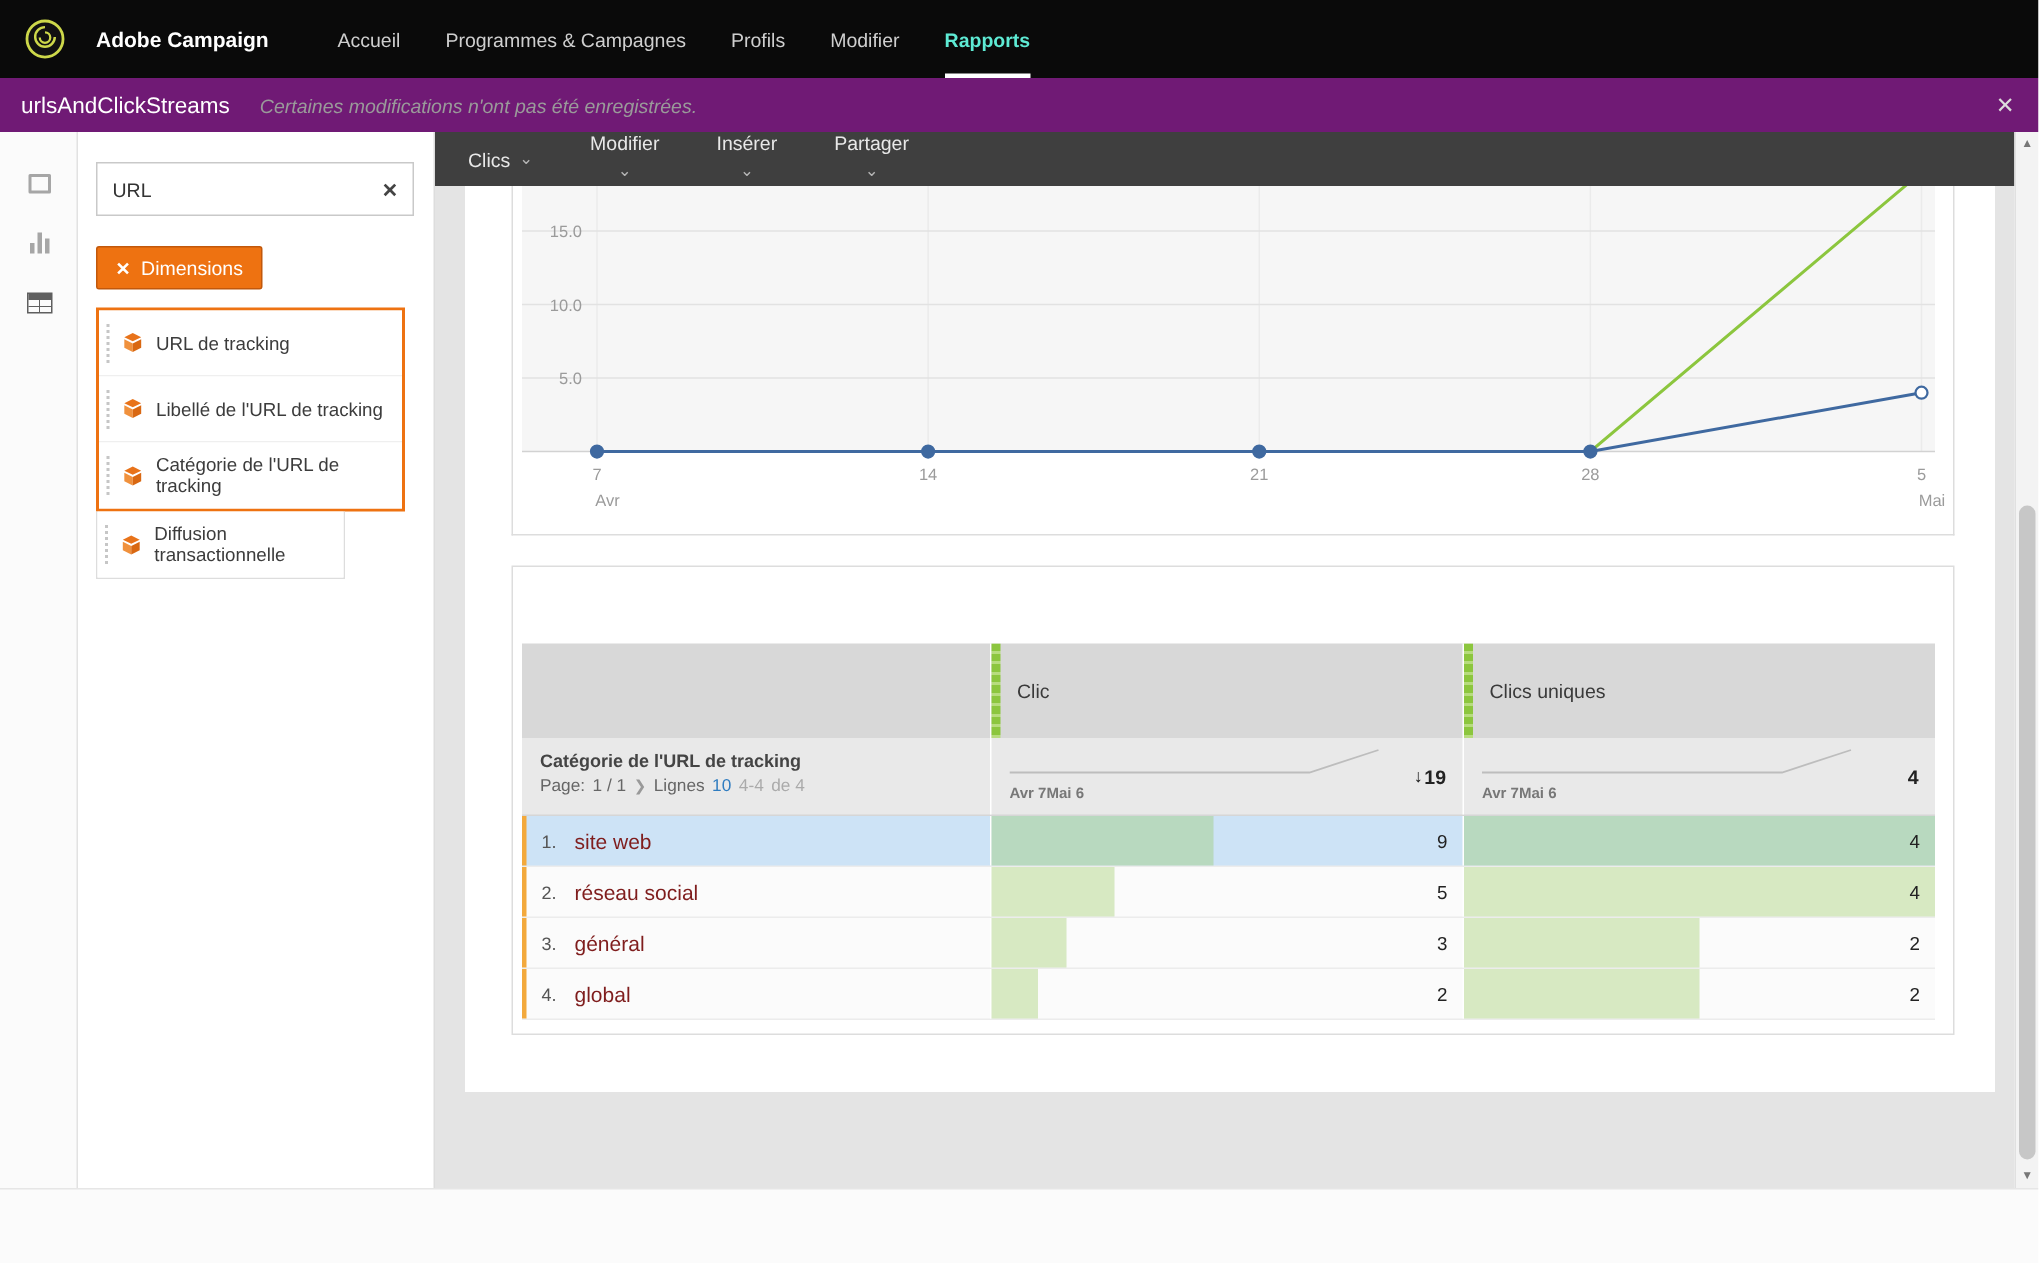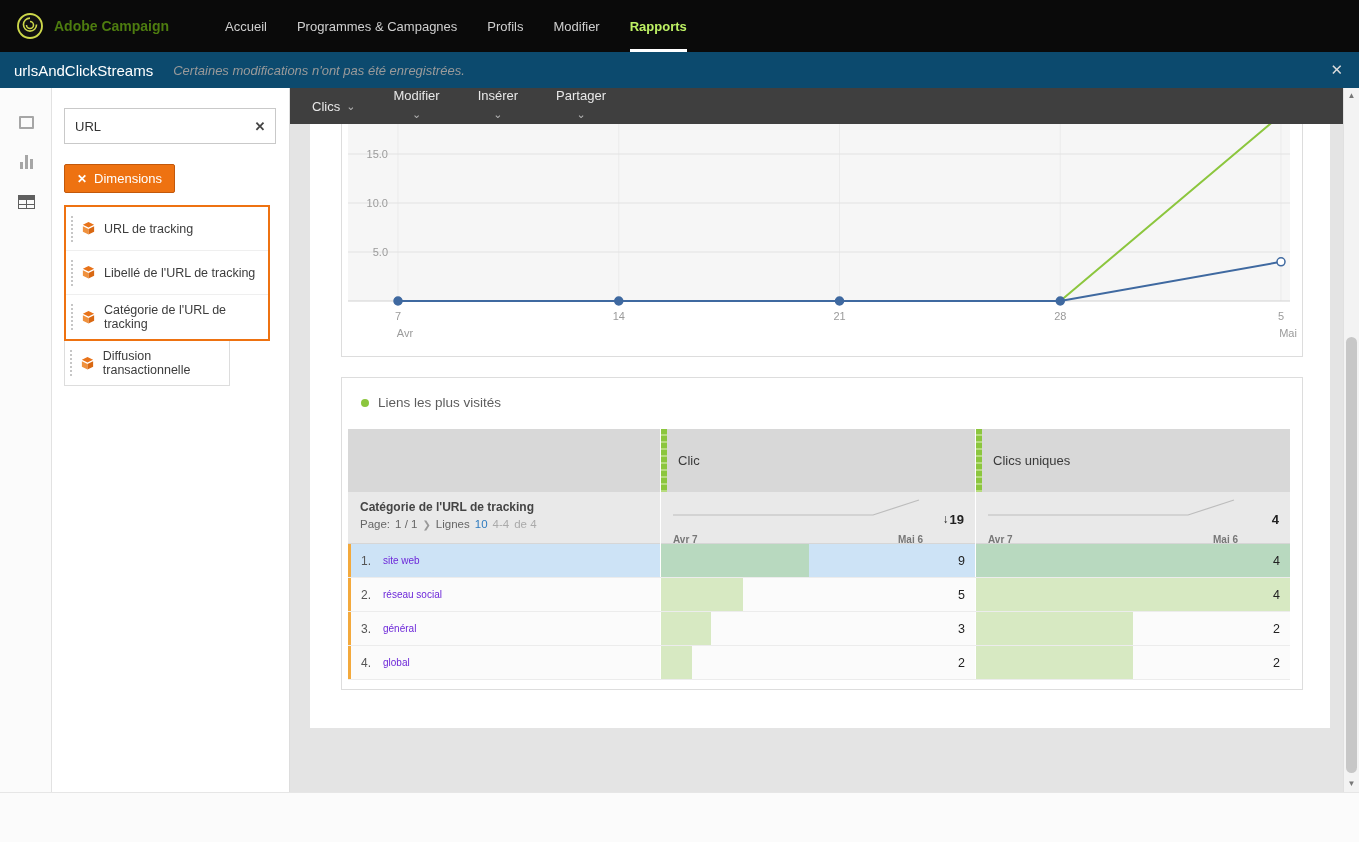--- a/index.html
+++ b/index.html
@@ -2,27 +2,27 @@
 <html><head>
 <meta charset="utf-8">
 <style>
   * { margin:0; padding:0; box-sizing:border-box; }
   html,body { width:1359px; height:842px; overflow:hidden; }
   body { font-family:"Liberation Sans", sans-serif; background:#fff; position:relative; font-size:13px; color:#333; }
 
   
   .topbar { position:absolute; top:0; left:0; width:1359px; height:52px; background:#0a0a0a; display:flex; align-items:center; color:#fff; z-index:10; }
   .logo { width:28px; height:28px; margin-left:16px; flex:0 0 auto; }
-  .brand { font-weight:bold; font-size:14px; margin-left:10px; color:#4d7c0f; }
+  .brand { font-weight:bold; font-size:14px; margin-left:20px; color:#ffffff; }
   .nav { position:absolute; left:225px; top:0; height:52px; display:flex; gap:30px; }
   .nav-item { height:52px; display:flex; align-items:center; color:#cfcfcf; font-size:13px; cursor:pointer; border-bottom:3px solid transparent; padding-top:3px; }
-  .nav-item.active { color:#bef264; font-weight:bold; border-bottom:3px solid #fff; }
-
-  
-  .noticebar { position:absolute; top:52px; left:0; width:1359px; height:36px; background:#0c4a6e; display:flex; align-items:center; color:#fff; z-index:9; }
+  .nav-item.active { color:#5eead4; font-weight:bold; border-bottom:3px solid #fff; }
+
+  
+  .noticebar { position:absolute; top:52px; left:0; width:1359px; height:36px; background:#701a75; display:flex; align-items:center; color:#fff; z-index:9; }
   .notice-title { margin-left:14px; font-size:15px; }
   .notice-msg { margin-left:20px; font-size:13px; font-style:italic; color:#9a9a9a; }
   .notice-close { position:absolute; right:16px; font-size:15px; color:#dcdcdc; cursor:pointer; }
 
   
   .rail { position:absolute; top:88px; left:0; width:52px; height:704px; background:#fbfbfb; border-right:1px solid #e2e2e2; }
   .rail-btn { width:52px; height:40px; display:flex; align-items:center; justify-content:center; cursor:pointer; }
   .ico-square { width:15px; height:13px; border:2px solid #a6a6a6; border-radius:1px; }
   .ico-bars { display:flex; align-items:flex-end; gap:2px; height:14px; }
   .ico-bars i { display:block; width:3px; background:#a6a6a6; }
@@ -73,30 +73,30 @@
   .tsub { height:52px; background:#e9e9e9; border-bottom:1px solid #d6d6d6; }
   .subA { padding:8px 10px 0 12px; }
   .dimname { font-weight:bold; font-size:12px; color:#444; }
   .pager { margin-top:4px; font-size:11.5px; color:#666; display:flex; gap:5px; align-items:center; }
   .pager .chev2 { color:#999; font-size:10px; }
   .pglink { color:#2f7cc0; cursor:pointer; }
   .pgdim { color:#aaa; }
   .subcell { padding:6px 0 0 12px; }
   .spark { width:250px; }
   .spark svg { display:block; }
-  .spark-labels { display:flex; justify-content:space-between; width:250px; font-size:10px; font-weight:bold; color:#777; margin-top:16px; }
+  .spark-labels { display:flex; width:250px; font-size:10px; font-weight:bold; color:#777; margin-top:6px; }
   .total { position:absolute; right:11px; top:50%; transform:translateY(-50%); font-weight:bold; font-size:13px; color:#222; display:flex; align-items:center; gap:1px; }
   .sorticon { font-size:12px; }
 
   .drow { height:34px; background:#fbfbfb; border-bottom:1px solid #ececec; }
   .drow.sel { background:#cde3f6; }
   .drow .cA { display:flex; align-items:center; }
   .accent { width:3px; height:100%; background:#f3a93c; margin-right:10px; flex:0 0 auto; }
   .idx { font-size:12px; color:#555; width:16px; }
-  .rlabel { font-size:10px; color:#6d28d9; margin-left:6px; }
+  .rlabel { font-size:14px; color:#7f1d1d; margin-left:6px; }
   .bar { position:absolute; left:0; top:0; bottom:0; background:rgba(139,195,74,0.32); }
   .num { position:absolute; right:10px; top:50%; transform:translateY(-50%); font-size:12.5px; color:#222; }
 
   
   .vscroll { position:absolute; top:88px; right:0; width:16px; height:704px; background:#f3f3f3; border-left:1px solid #e0e0e0; }
   .vs-arrow { position:absolute; left:0; width:15px; height:16px; text-align:center; font-size:8px; color:#777; line-height:16px; cursor:pointer; }
   .vs-up { top:0; }
   .vs-down { bottom:0; }
   .vs-thumb { position:absolute; left:2px; width:11px; top:249px; height:436px; background:#c7c7c7; border-radius:6px; cursor:grab; }
 
@@ -246,24 +246,20 @@
           <text x="63" y="213" text-anchor="middle" fill="#9b9b9b" font-size="11" font-family="Liberation Sans, sans-serif">Avr</text>
           <text x="276.75" y="196" text-anchor="middle" fill="#9b9b9b" font-size="11" font-family="Liberation Sans, sans-serif">14</text>
           <text x="497.5" y="196" text-anchor="middle" fill="#9b9b9b" font-size="11" font-family="Liberation Sans, sans-serif">21</text>
           <text x="718.25" y="196" text-anchor="middle" fill="#9b9b9b" font-size="11" font-family="Liberation Sans, sans-serif">28</text>
           <text x="939" y="196" text-anchor="middle" fill="#9b9b9b" font-size="11" font-family="Liberation Sans, sans-serif">5</text>
           <text x="946" y="213" text-anchor="middle" fill="#9b9b9b" font-size="11" font-family="Liberation Sans, sans-serif">Mai</text>
         </svg>
     </div>
 
     <div class="table-card">
-      <div class="sec-title">
-        <span class="dot"></span>
-        <span>Liens les plus visités</span>
-      </div>
 
       <div class="tbl">
 
         <div class="trow thead">
           <div class="cA"></div>
           <div class="cB">
             <span class="gstrip"></span>
             <span>Clic</span>
           </div>
           <div class="cC">

